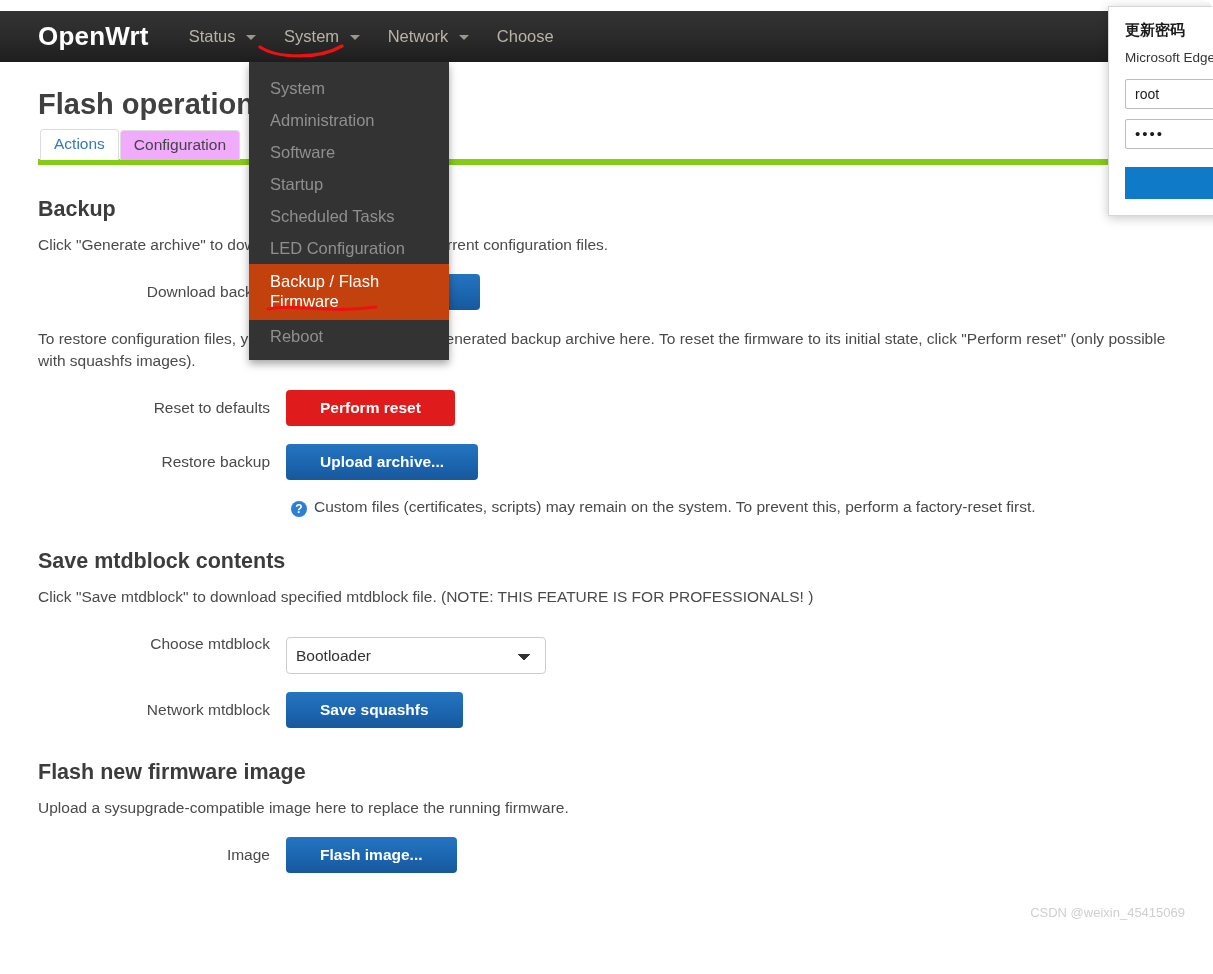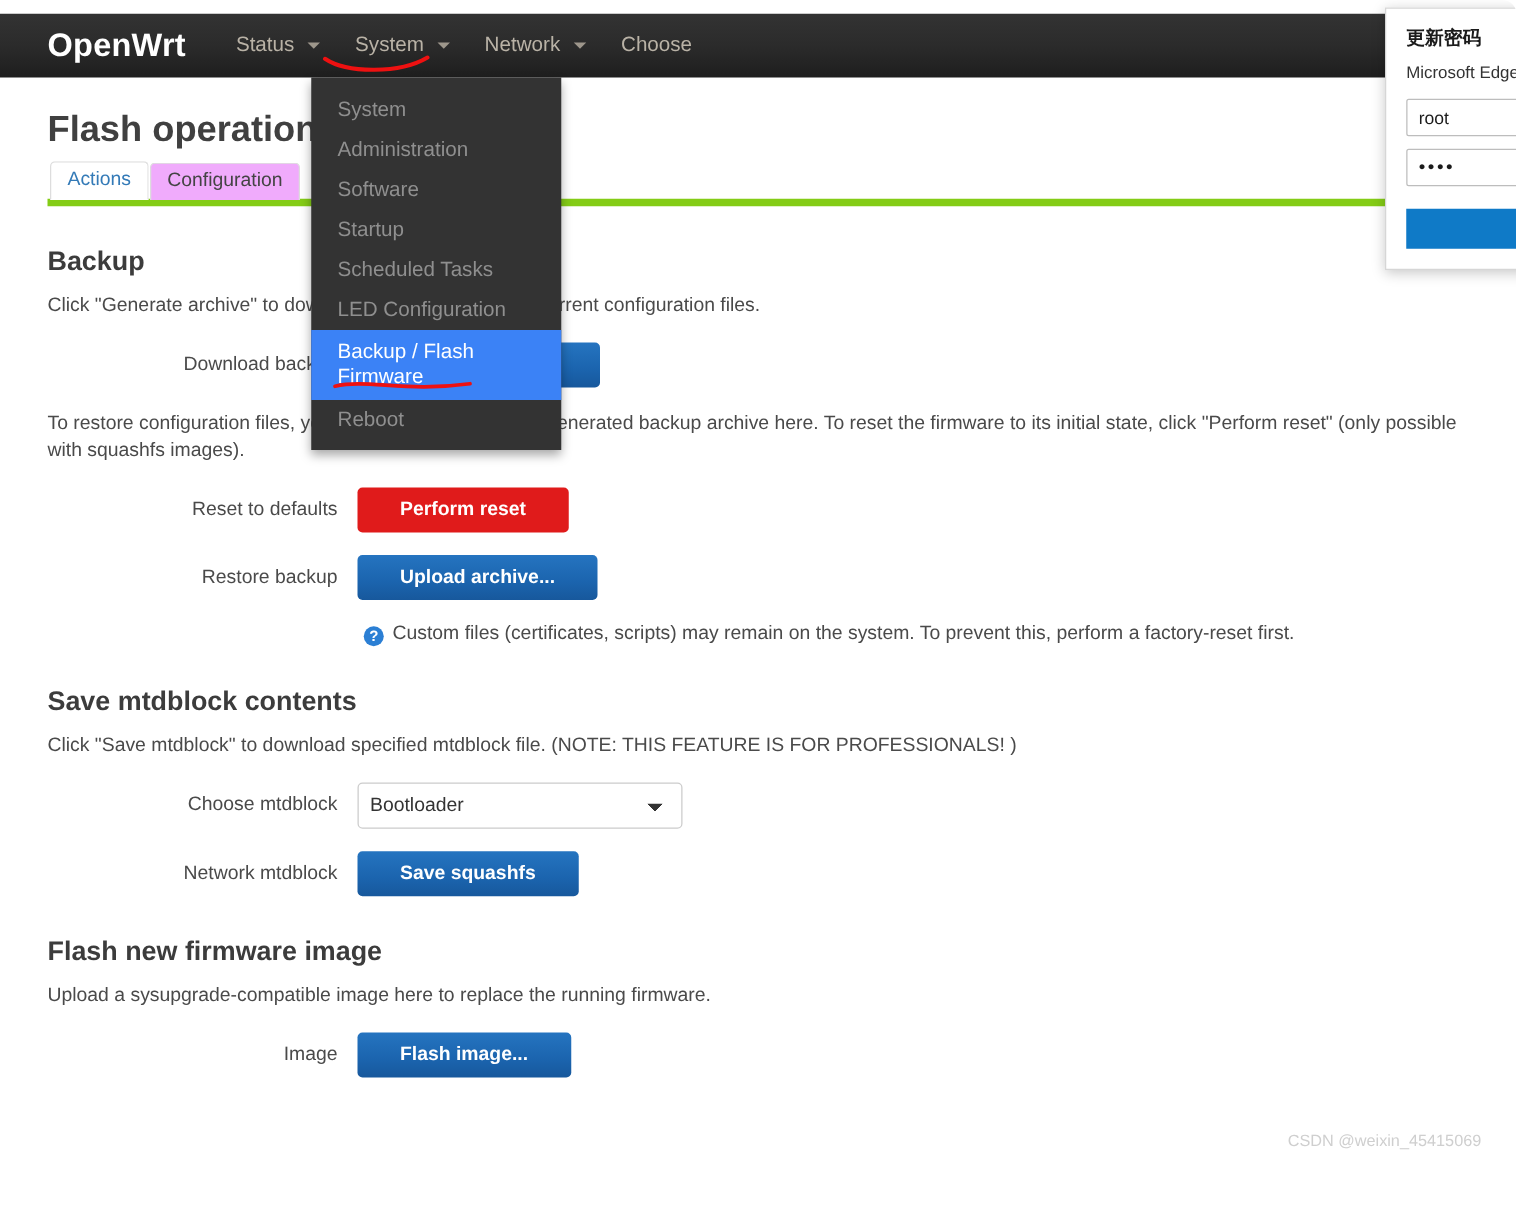--- a/index.html
+++ b/index.html
@@ -90,21 +90,21 @@
   }
   .dd-item {
     color: #8f8f8f;
     font-size: 16.5px;
     line-height: 20px;
     padding: 6px 20px 6px 21px;
     cursor: pointer;
     white-space: nowrap;
   }
   .dd-item.active {
-    background: #3b82f6;
+    background: #c2410c;
     color: #ffffff;
     white-space: normal;
     width: 200px;
     padding-top: 7px;
     padding-bottom: 9px;
   }
   .annot-backup {
     position: absolute;
     left: 266px;
     top: 302px;
@@ -246,20 +246,21 @@
     -webkit-appearance: none;
     appearance: none;
     background-image:
       linear-gradient(45deg, transparent 50%, #333 50%),
       linear-gradient(135deg, #333 50%, transparent 50%);
     background-position:
       calc(100% - 21px) 16px,
       calc(100% - 15px) 16px;
     background-size: 6px 6px, 6px 6px;
     background-repeat: no-repeat;
+    margin-top: 11px;
   }
 
   .annot-flash {
     position: absolute;
     left: 283px;
     top: 934px;
     width: 162px;
     height: 11px;
     z-index: 15;
     pointer-events: none;

